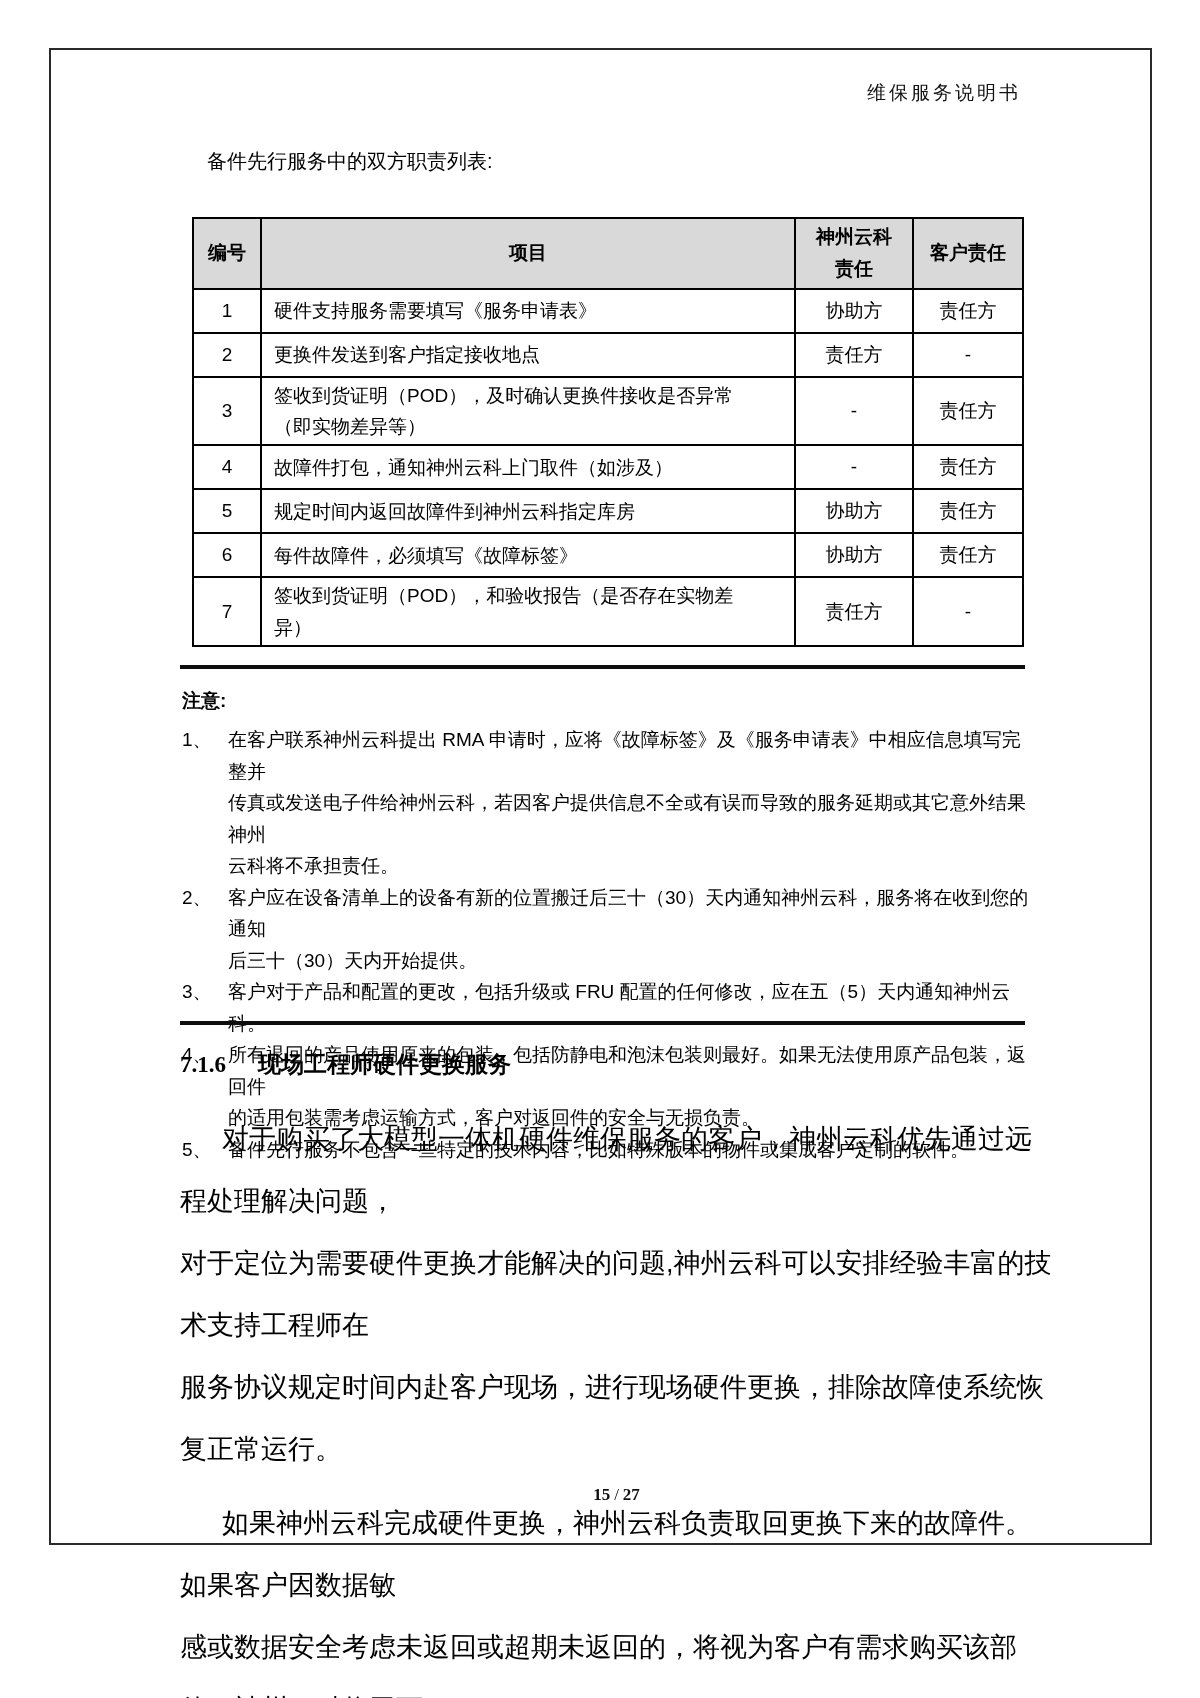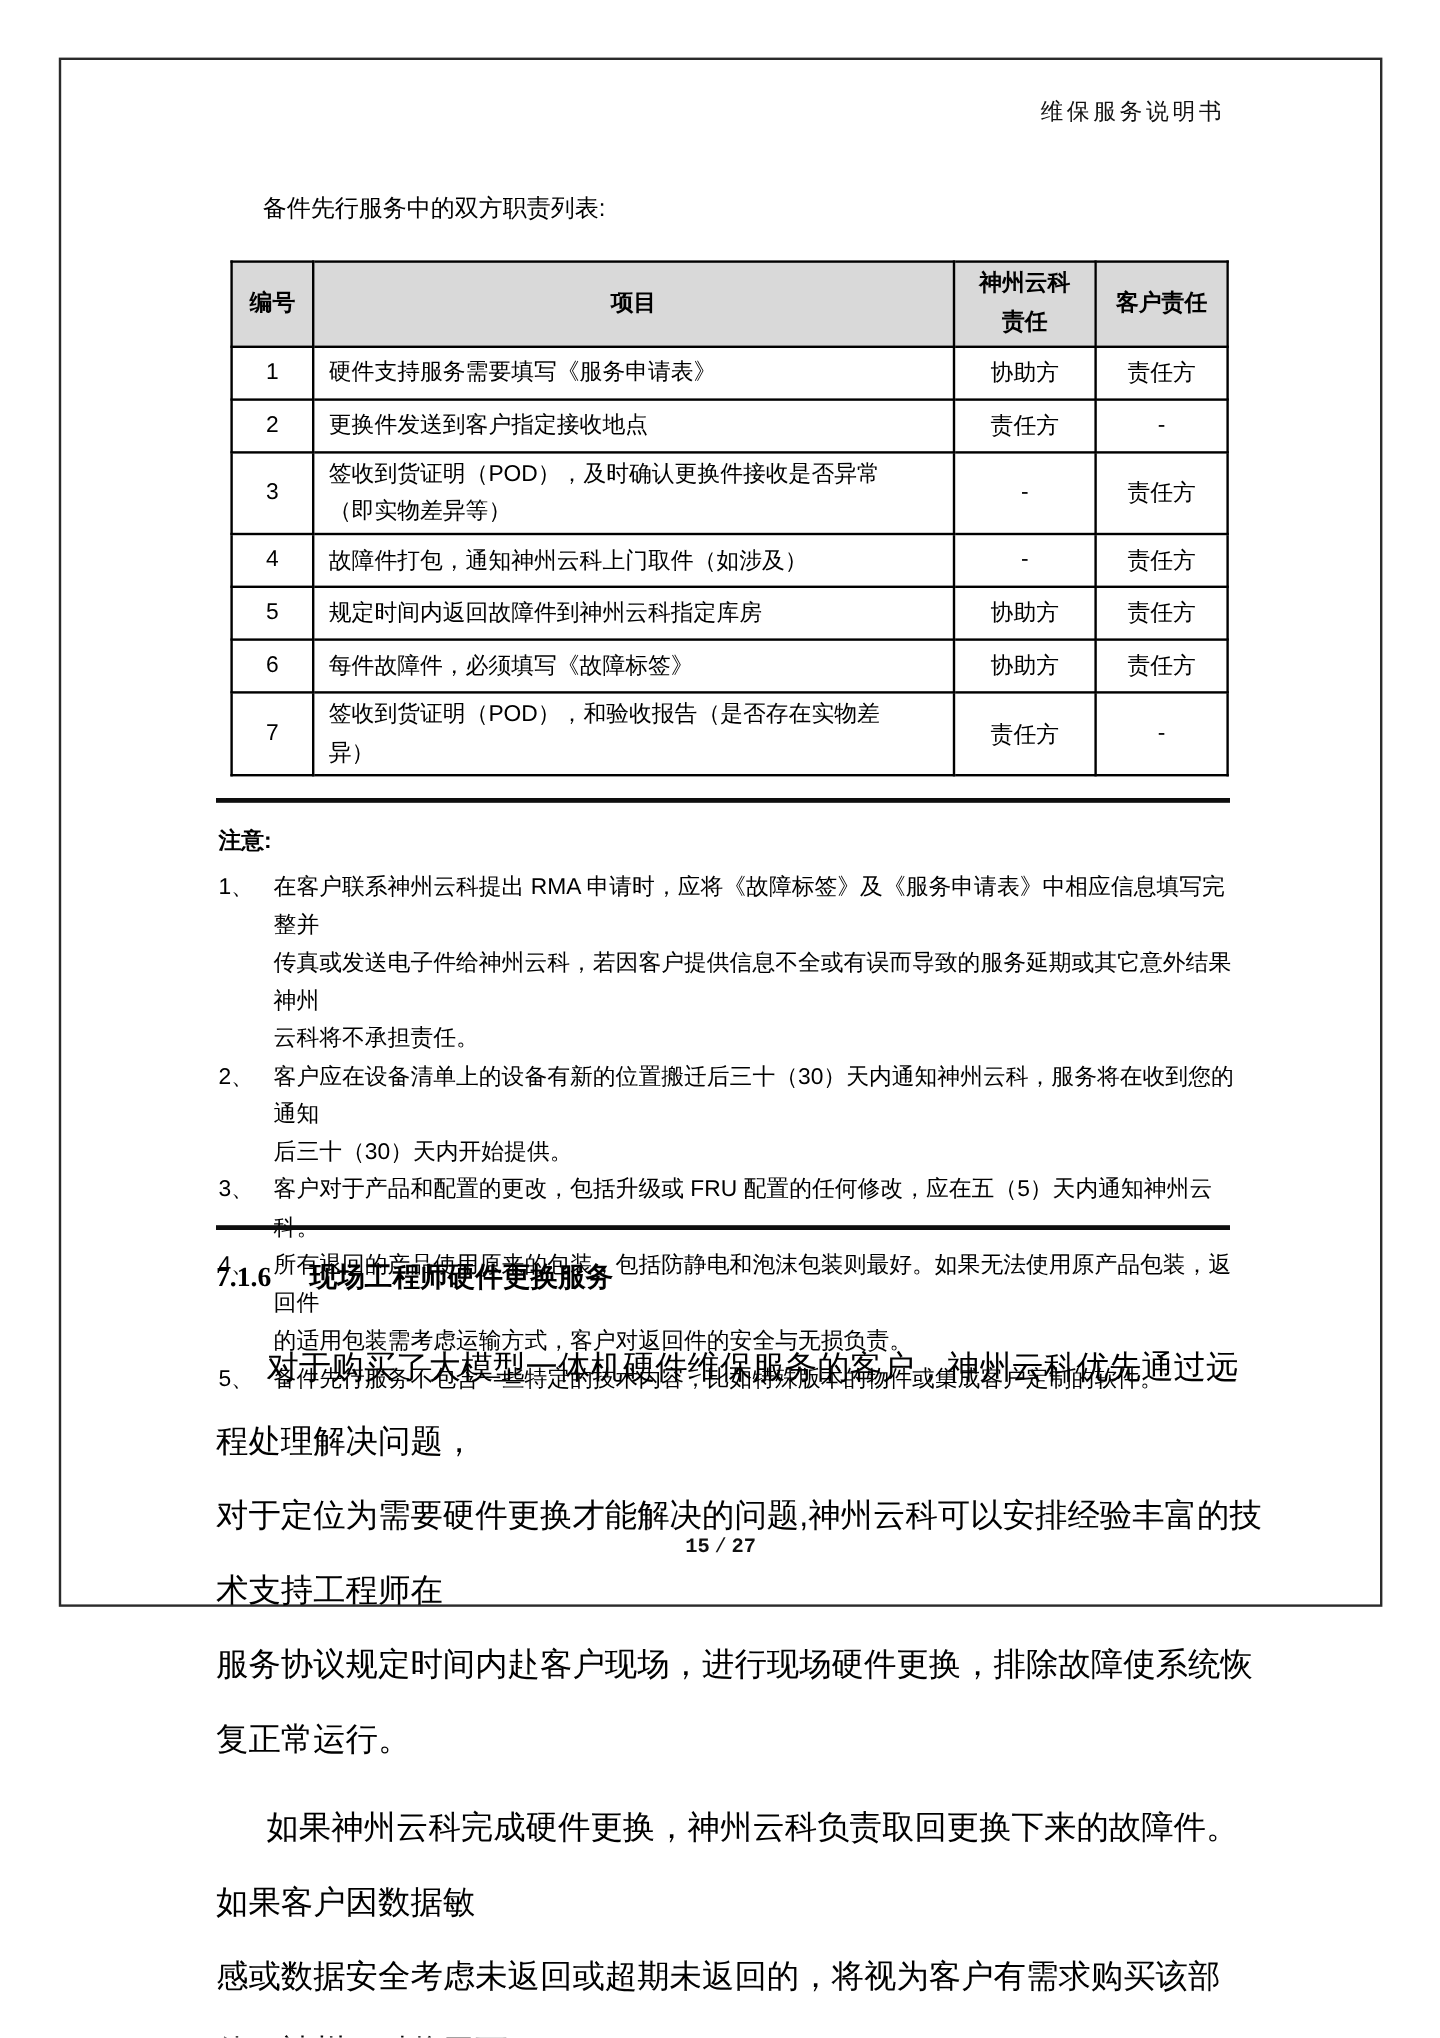--- a/index.html
+++ b/index.html
@@ -1,29 +1,29 @@
 <!DOCTYPE html>
 <html><head>
 <meta charset="utf-8">
 <style>
   html,body { margin:0; padding:0; background:#ffffff; }
   body {
     width:1200px; height:1698px; position:relative; overflow:hidden;
     font-family:"Liberation Sans","DejaVu Sans",sans-serif; color:#000;
   }
   .page-frame {
-    position:absolute; left:49px; top:48px; width:1103px; height:1291px;
+    position:absolute; left:49px; top:48px; width:1103px; height:1497px;
     box-sizing:border-box; border:2px solid #2b2b2b; background:#fff;
   }
   .doc-header {
     position:absolute; top:30px; right:129px;
     font-family:"Liberation Serif","DejaVu Serif",serif;
     font-size:19px; letter-spacing:3px; color:#111;
   }
-  .intro { position:absolute; top:98px; left:156px; font-size:20px; margin:12px; }
+  .intro { position:absolute; top:98px; left:156px; font-size:20px; margin:0; }
 
   .resp-table { position:absolute; top:167px; left:141px; border-collapse:collapse; table-layout:fixed; width:830px;padding-left:40px; }
   .resp-table th, .resp-table td {
     border:2px solid #000; font-size:19px; padding:2px 6px;
     vertical-align:middle; text-align:center; white-space:pre-line; overflow:hidden;
   }
   .resp-table th { background:#d9d9d9; font-weight:bold; line-height:1.7; }
   .resp-table td.item-cell { text-align:left; padding-left:12px; line-height:1.65; }
   tr.h-head { height:66px; } tr.h-s { height:44px; } tr.h-d3 { height:68px; } tr.h-d7 { height:64px; }
 
@@ -36,22 +36,22 @@
   .note-num { flex:none; width:46px; }
   .note-text { flex:1; white-space:pre-line; }
 
   .section-heading { position:absolute; top:999px; left:129px; font-size:23px; font-weight:600;font-family:Liberation Serif, serif; }
   .section-title { margin-left:32px; }
 
   .paragraphs { position:absolute; top:1058px; left:129px; width:872px; font-size:27px; line-height:62px; }
   .paragraphs p { margin:0 0 12px 0; text-indent:42px; white-space:pre-line; }
 
   .footer {
-    position:absolute; bottom:38px; left:0; width:100%; text-align:center;
-    font-family:Liberation Mono, monospace; font-size:17px; color:#111;
+    position:absolute; bottom:38px; left:16px; width:100%; text-align:center;
+    font-family:Liberation Serif, serif; font-size:17px; color:#111;
   }
   .footer .num { font-weight:bold; }
   .footer .sep { font-weight:normal; padding:0 4px; }
 </style>
 </head>
 <body>
 
 <div class="page-frame">
 
   <div class="doc-header">维保服务说明书</div>

